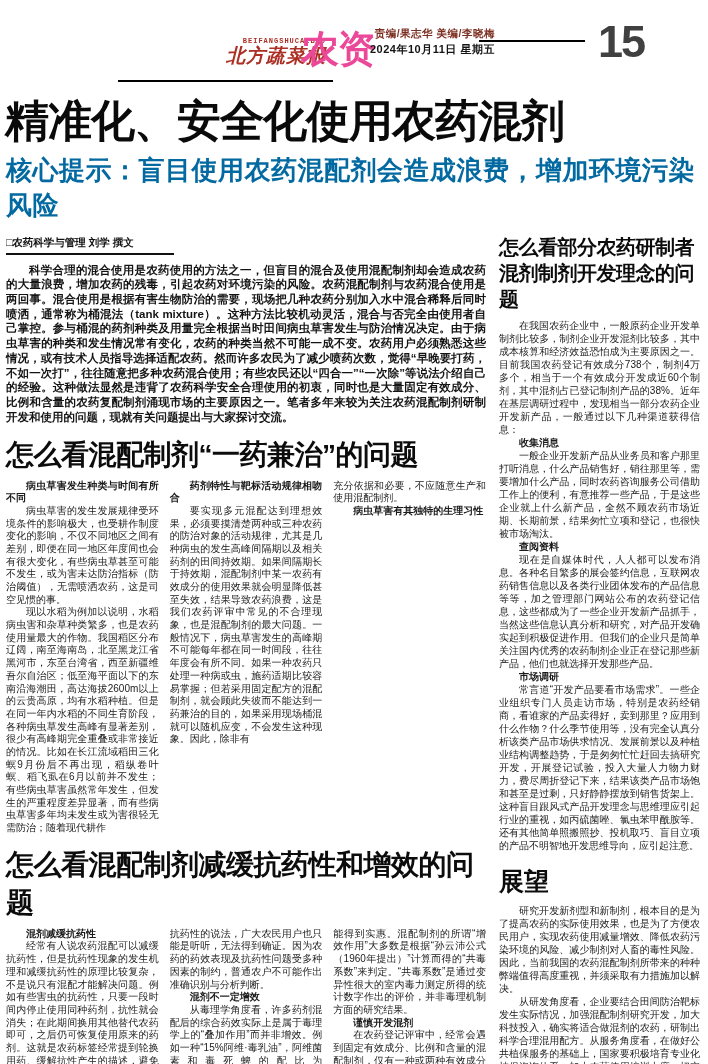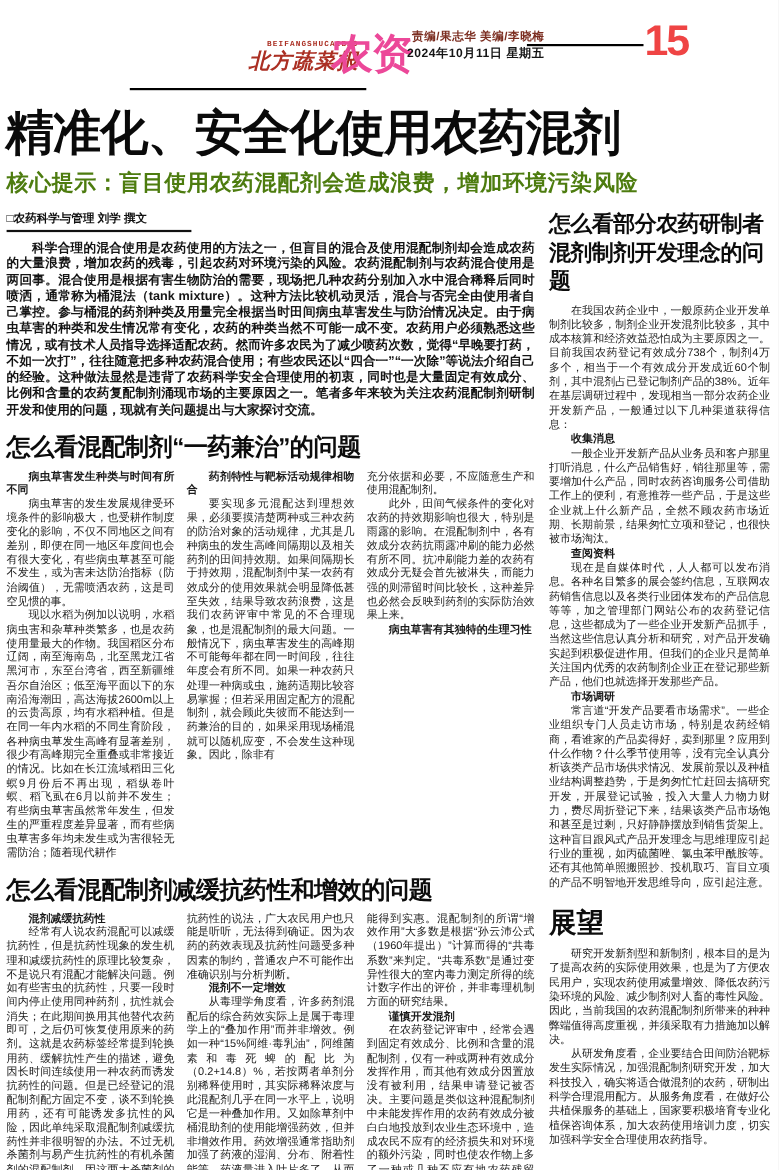--- a/index.html
+++ b/index.html
@@ -11,31 +11,31 @@
   .masthead{position:relative;height:92px;}
   .rule-left{position:absolute;left:118px;top:80px;width:215px;height:2px;background:#000;}
   .logo{position:absolute;left:226px;top:38px;text-align:right;color:#ab2f23;line-height:1;font-family:Liberation Mono, monospace;}
   .logo .pinyin{font-size:7px;font-weight:bold;letter-spacing:1px;}
   .logo .paper-name{font-size:19px;font-weight:900;font-style:italic;margin-top:3px;letter-spacing:1px;}
   .section-label{position:absolute;left:301px;top:24px;font-size:38px;font-weight:900;color:#ec4899;letter-spacing:-1px;}
   .edit-block{position:absolute;left:370px;top:28px;line-height:1;text-align:right;}
   .editors{font-size:10.5px;font-weight:bold;color:#7b2d20;letter-spacing:0.5px;}
   .issue-date{font-size:11px;font-weight:bold;color:#141414;margin-top:5px;letter-spacing:0.5px;}
   .rule-right{position:absolute;left:479px;top:40px;width:106px;height:2px;background:#000;}
-  .page-num{position:absolute;left:586px;top:16px;font-size:39px;font-weight:900;color:#ef4444;letter-spacing:-2px;}
+  .page-num{position:absolute;left:598px;top:16px;font-size:45px;font-weight:900;color:#404040;letter-spacing:-2px;}
   
   .headline{margin:4px 6px 0 5px;font-size:44px;line-height:1.15;font-weight:900;color:#0a0a0a;letter-spacing:-1px;}
-  .deck{margin:6px 6px 0 6px;font-size:20px;font-weight:bold;color:#4d7c0f;letter-spacing:0.5px;}
+  .deck{margin:6px 6px 0 6px;font-size:26px;font-weight:bold;color:#0369a1;letter-spacing:0.5px;}
   
   .content{display:flex;gap:13px;padding:9px 8px 0 6px;}
   .main{width:480px;flex:none;}
   .side{flex:1;min-width:0;}
   .byline{font-size:10.5px;font-weight:bold;color:#111;border-bottom:2px solid #111;display:inline-block;padding:0 40px 3px 0;}
   .intro{margin:8px 0 0 0;font-size:11.5px;line-height:1.28;text-align:justify;text-indent:2em;color:#141414;font-weight:bold;}
-  .sec-head{margin:11px 0 6px 0;font-size:22px;font-weight:900;color:#0c0c0c;letter-spacing:-0.5px;}
+  .sec-head{margin:11px 0 6px 0;font-size:28px;font-weight:900;color:#0c0c0c;letter-spacing:-0.5px;}
   .cols{display:flex;gap:11px;}
   .ncol{flex:1;min-width:0;font-size:10px;line-height:1.27;text-align:justify;color:#1b1b1b;}
   .ncol p{margin:0;text-indent:2em;}
   .ncol p.cont{text-indent:0;}
   .ncol p.sub{font-weight:bold;}
   
   .side-head{margin:2px 0 7px 0;font-size:20px;line-height:1.3;font-weight:900;color:#0c0c0c;letter-spacing:-0.5px;}
   .side-body p{margin:0;font-size:10px;line-height:1.3;text-align:justify;text-indent:2em;color:#1b1b1b;}
   .side-body p.sub{font-weight:bold;}
   .outlook-head{margin:13px 0 6px 0;font-size:25px;font-weight:900;color:#0c0c0c;}
@@ -75,21 +75,20 @@
           <p class="sub">病虫草害发生种类与时间有所不同</p>
           <p>病虫草害的发生发展规律受环境条件的影响极大，也受耕作制度变化的影响，不仅不同地区之间有差别，即便在同一地区年度间也会有很大变化，有些病虫草甚至可能不发生，或为害未达防治指标（防治阈值），无需喷洒农药，这是司空见惯的事。</p>
           <p>现以水稻为例加以说明，水稻病虫害和杂草种类繁多，也是农药使用量最大的作物。我国稻区分布辽阔，南至海南岛，北至黑龙江省黑河市，东至台湾省，西至新疆维吾尔自治区；低至海平面以下的东南沿海潮田，高达海拔2600m以上的云贵高原，均有水稻种植。但是在同一年内水稻的不同生育阶段，各种病虫草发生高峰有显著差别，很少有高峰期完全重叠或非常接近的情况。比如在长江流域稻田三化螟9月份后不再出现，稻纵卷叶螟、稻飞虱在6月以前并不发生；有些病虫草害虽然常年发生，但发生的严重程度差异显著，而有些病虫草害多年均未发生或为害很轻无需防治；随着现代耕作</p>
         </div>
         <div class="ncol">
           <p class="sub">药剂特性与靶标活动规律相吻合</p>
           <p>要实现多元混配达到理想效果，必须要摸清楚两种或三种农药的防治对象的活动规律，尤其是几种病虫的发生高峰间隔期以及相关药剂的田间持效期。如果间隔期长于持效期，混配制剂中某一农药有效成分的使用效果就会明显降低甚至失效，结果导致农药浪费，这是我们农药评审中常见的不合理现象，也是混配制剂的最大问题。一般情况下，病虫草害发生的高峰期不可能每年都在同一时间段，往往年度会有所不同。如果一种农药只处理一种病或虫，施药适期比较容易掌握；但若采用固定配方的混配制剂，就会顾此失彼而不能达到一药兼治的目的，如果采用现场桶混就可以随机应变，不会发生这种现象。因此，除非有</p>
         </div>
         <div class="ncol">
           <p class="cont">充分依据和必要，不应随意生产和使用混配制剂。</p>
-          <p>此外，田间气候条件的变化对农药的持效期影响也很大，特别是雨露的影响。在混配制剂中，各有效成分农药抗雨露冲刷的能力必然有所不同。抗冲刷能力差的农药有效成分无疑会首先被淋失，而能力强的则滞留时间比较长，这种差异也必然会反映到药剂的实际防治效果上来。</p>
           <p class="sub">病虫草害有其独特的生理习性</p>
         </div>
       </div>
 
       <h2 class="sec-head">怎么看混配制剂减缓抗药性和增效的问题</h2>
       <div class="cols">
         <div class="ncol">
           <p class="sub">混剂减缓抗药性</p>
           <p>经常有人说农药混配可以减缓抗药性，但是抗药性现象的发生机理和减缓抗药性的原理比较复杂，不是说只有混配才能解决问题。例如有些害虫的抗药性，只要一段时间内停止使用同种药剂，抗性就会消失；在此期间换用其他替代农药即可，之后仍可恢复使用原来的药剂。这就是农药标签经常提到轮换用药、缓解抗性产生的描述，避免因长时间连续使用一种农药而诱发抗药性的问题。但是已经登记的混配制剂配方固定不变，谈不到轮换用药，还有可能诱发多抗性的风险，因此单纯采取混配制剂减缓抗药性并非很明智的办法。不过无机杀菌剂与易产生抗药性的有机杀菌剂的混配制剂，因这两大杀菌剂的作用机制差别很大，杀菌作用互补性很强，所以缓解抗药性的效果比较稳定，这种混配是成功而必要的。</p>
 

